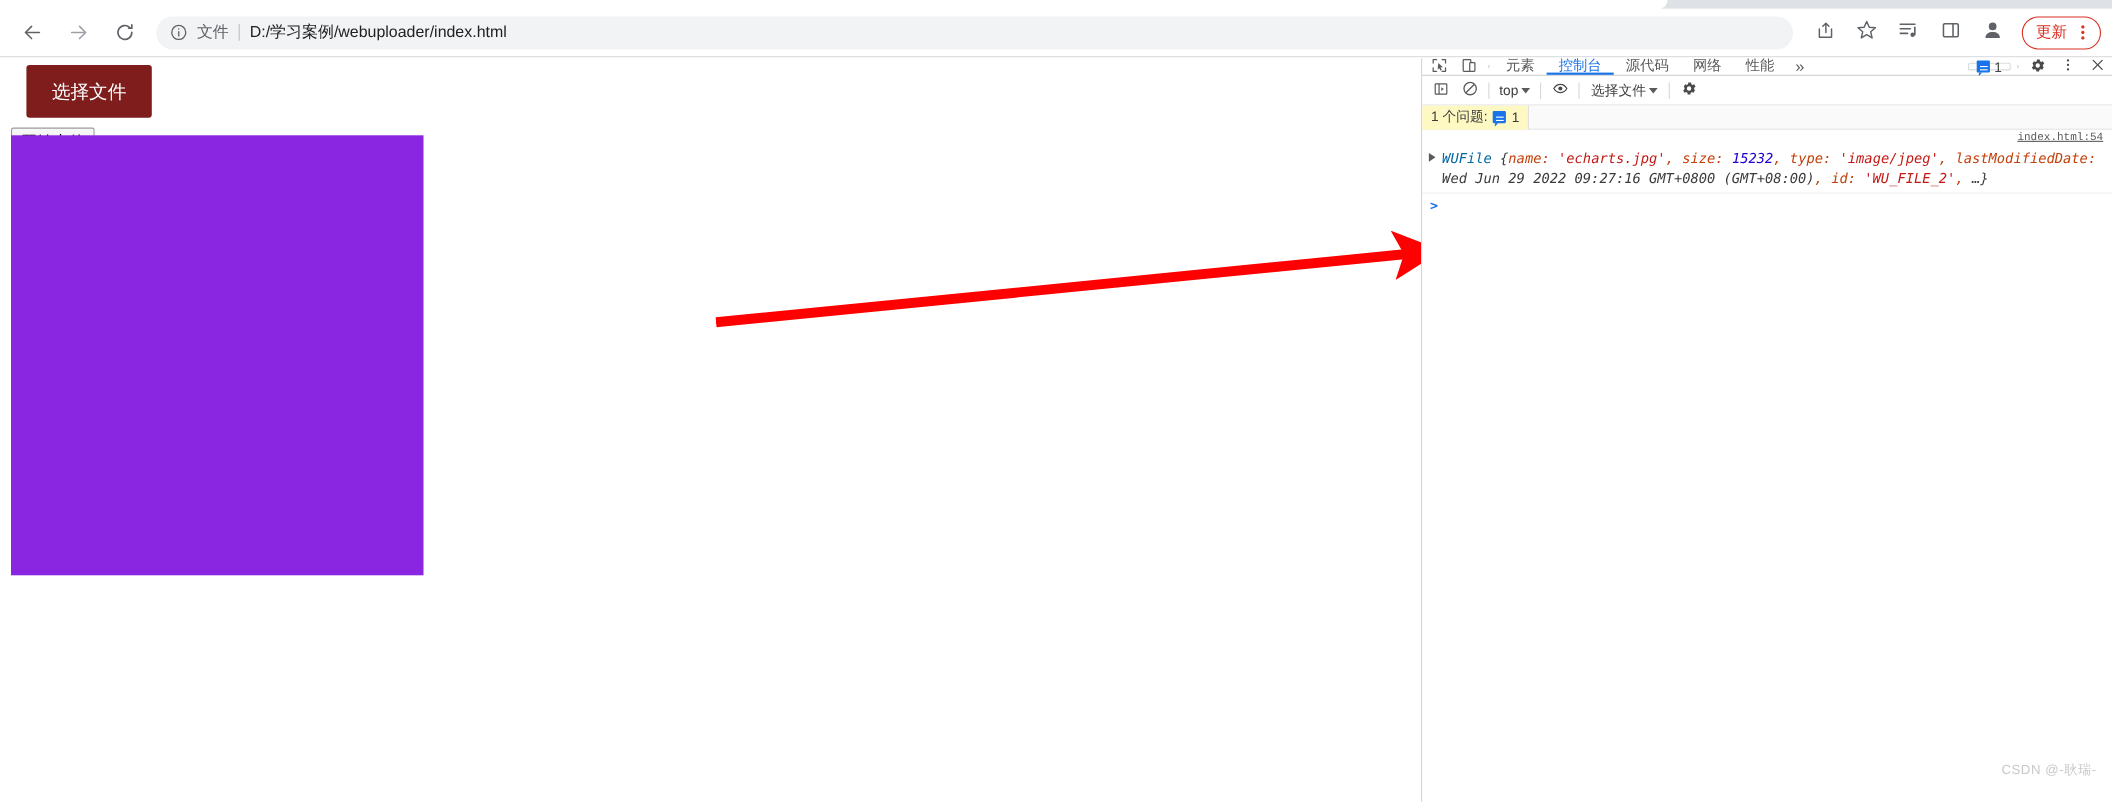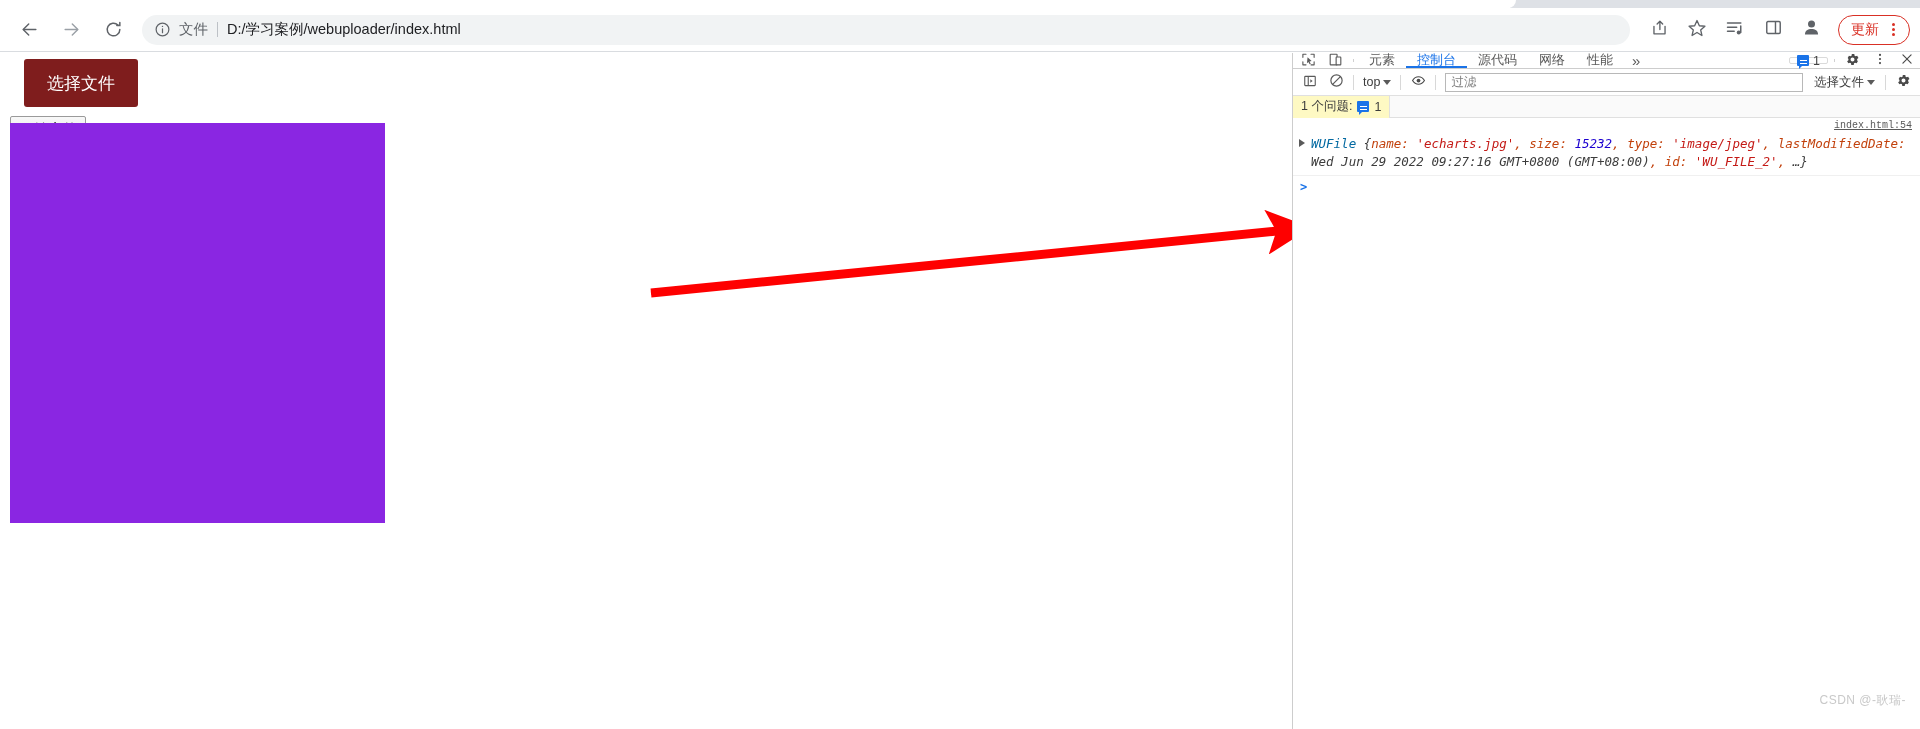--- a/index.html
+++ b/index.html
@@ -629,21 +629,20 @@
       <div class="ct-sep"></div>
       <div class="ct-ico">
         <span>
           <svg width="15" height="15" viewBox="0 0 24 24" fill="none" stroke="#4a4a4a" stroke-width="1.8">
             <path d="M2.5 12s3.6-6 9.5-6 9.5 6 9.5 6-3.6 6-9.5 6-9.5-6-9.5-6z"></path>
             <circle cx="12" cy="12" r="3" fill="#4a4a4a" stroke="none"></circle>
           </svg>
         </span>
       </div>
       <div class="ct-sep"></div>
-      <input class="ct-filter" type="text" placeholder="过滤" style="">
       <div class="ct-level">
         <span>选择文件</span>
         <span class="caret"></span>
       </div>
       <div class="ct-sep"></div>
       <div class="ct-ico">
         <span>
           <svg width="15" height="15" viewBox="0 0 24 24" fill="#4a4a4a">
             <path d="M19.4 13a7.9 7.9 0 0 0 0-2l2.1-1.6-2-3.5-2.5 1a7.7 7.7 0 0 0-1.7-1l-.4-2.6h-4l-.4 2.6c-.6.25-1.2.6-1.7 1l-2.5-1-2 3.5L5.5 11a7.9 7.9 0 0 0 0 2l-2.1 1.6 2 3.5 2.5-1c.5.4 1.1.75 1.7 1l.4 2.6h4l.4-2.6c.6-.25 1.2-.6 1.7-1l2.5 1 2-3.5zM12 15.2A3.2 3.2 0 1 1 12 8.8a3.2 3.2 0 0 1 0 6.4z"></path>
           </svg>

